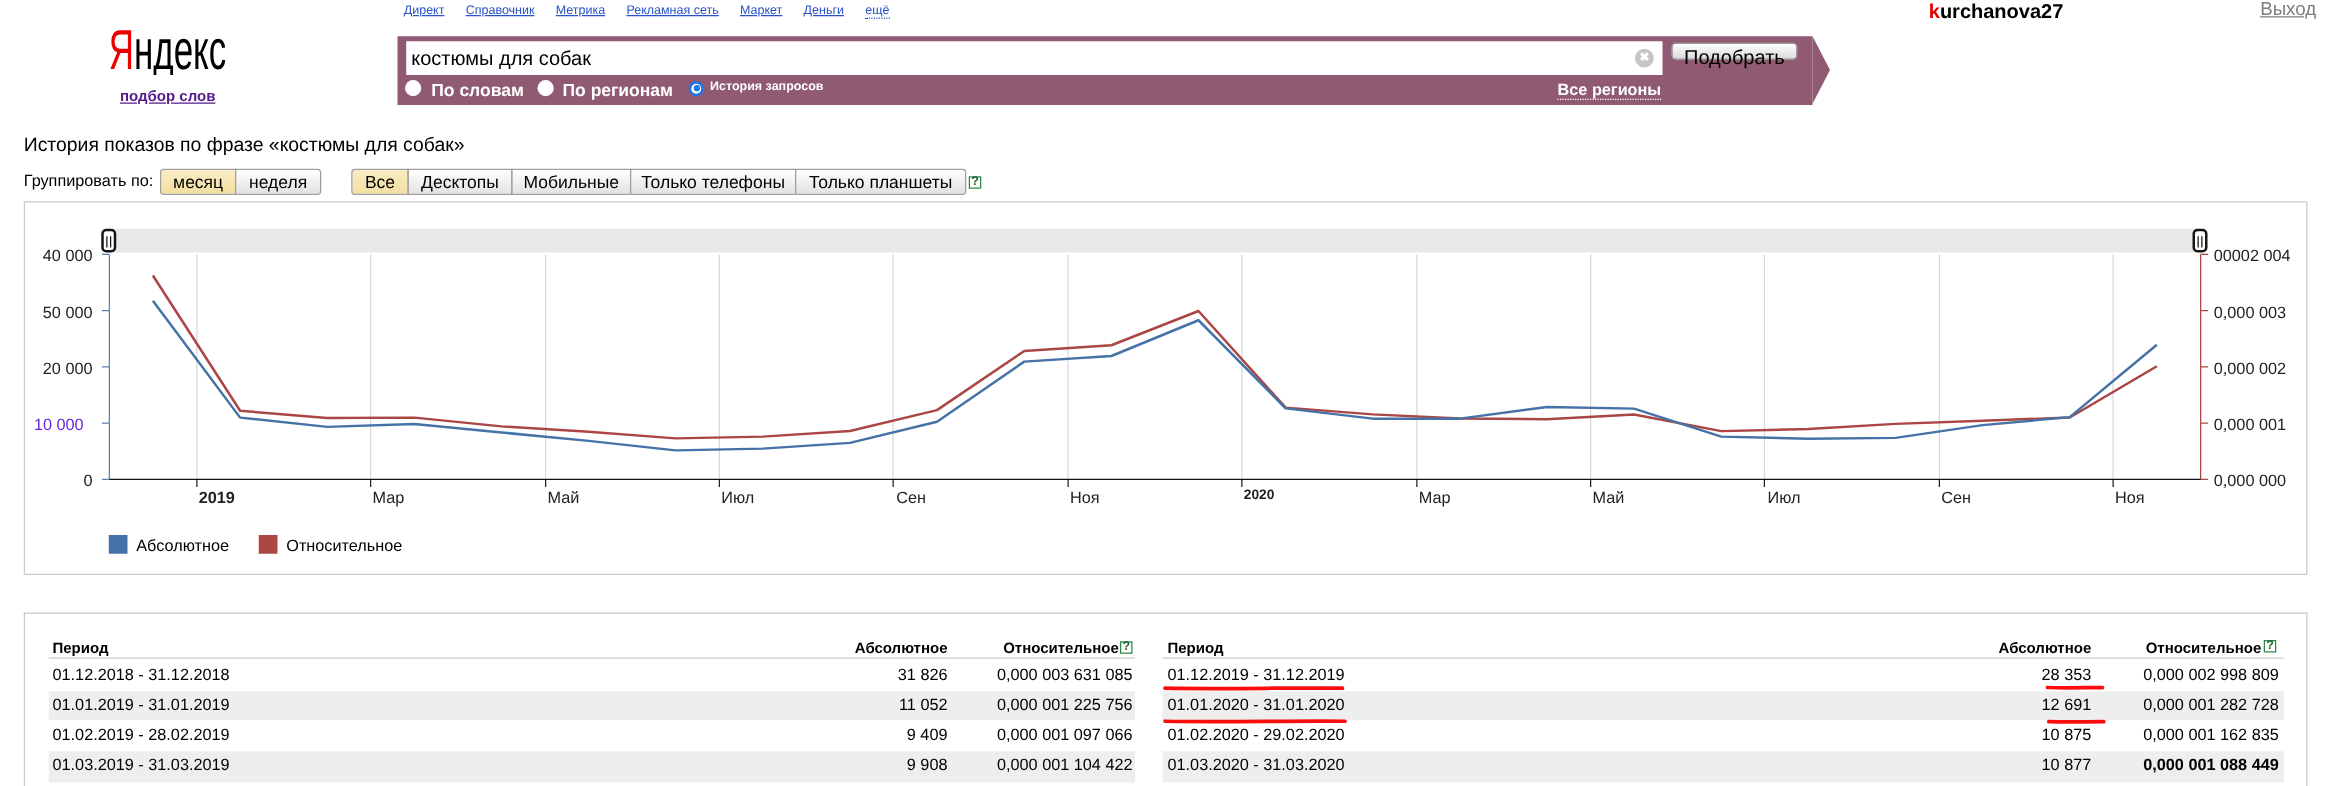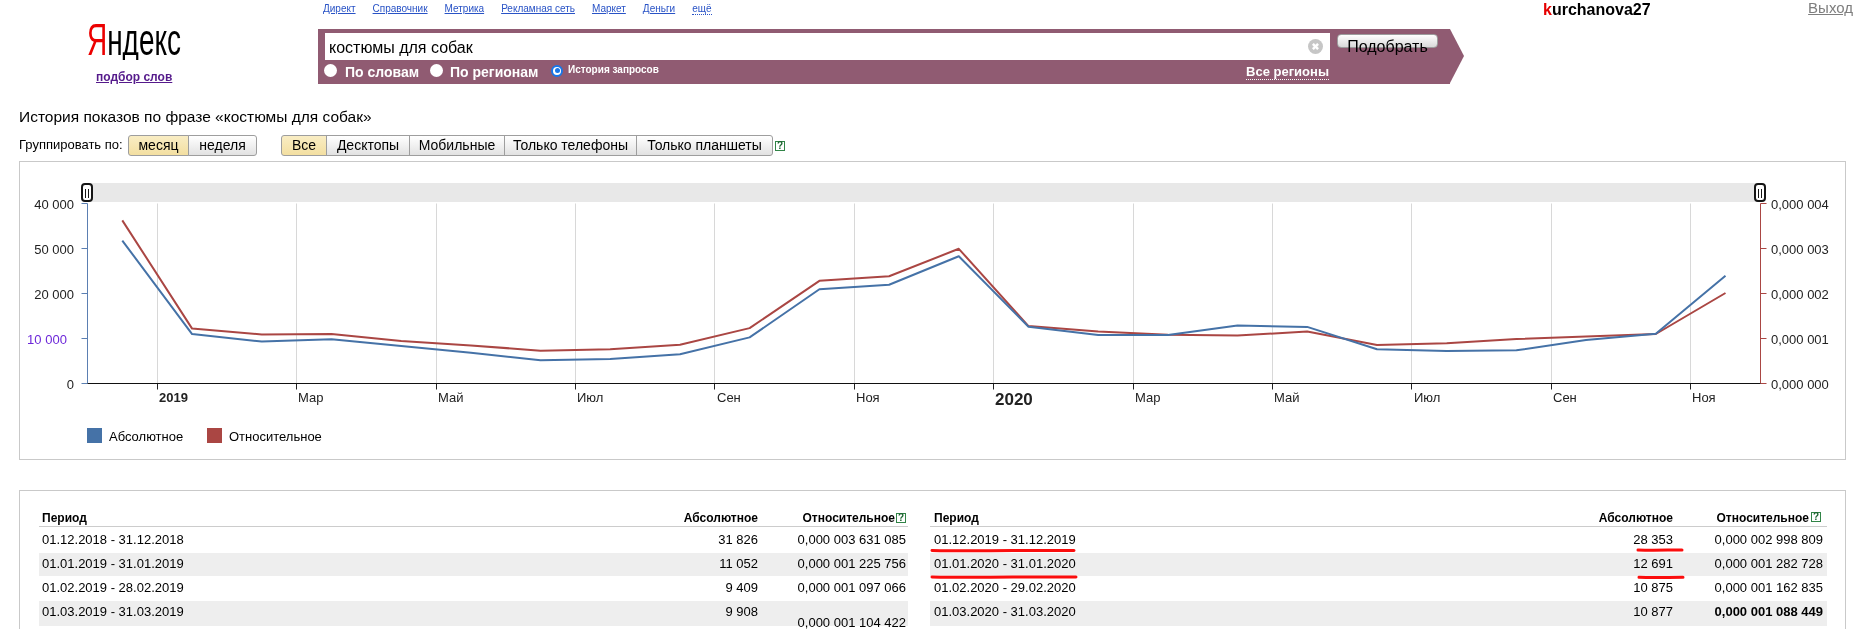--- a/index.html
+++ b/index.html
@@ -134,33 +134,33 @@
   <div class="abs" style="left:1734px;top:21px;width:12px;height:19px;box-sizing:border-box;border:2px solid #151515;border-radius:4px;background:#fff;"></div>
   <div class="abs" style="left:1737.5px;top:26.5px;width:1.2px;height:9.5px;background:#151515;"></div>
   <div class="abs" style="left:1740.5px;top:26.5px;width:1.2px;height:9.5px;background:#151515;"></div>
 
   <div class="abs" style="left:0px;top:35px;width:54px;text-align:right;font-size:13px;color:#222;">40 000</div>
   <div class="abs" style="left:0px;top:80px;width:54px;text-align:right;font-size:13px;color:#222;">50 000</div>
   <div class="abs" style="left:0px;top:125px;width:54px;text-align:right;font-size:13px;color:#222;">20 000</div>
   <div class="abs" style="left:0px;top:170px;width:54px;text-align:center;font-size:13px;color:#6d28d9;">10 000</div>
   <div class="abs" style="left:0px;top:215px;width:54px;text-align:right;font-size:13px;color:#222;">0</div>
 
-  <div class="abs" style="left:1751px;top:35px;font-size:13px;color:#222;">0,000 004</div>
+  <div class="abs" style="left:1751px;top:35px;font-size:13px;color:#222;">00002 004</div>
   <div class="abs" style="left:1751px;top:80px;font-size:13px;color:#222;">0,000 003</div>
   <div class="abs" style="left:1751px;top:125px;font-size:13px;color:#222;">0,000 002</div>
   <div class="abs" style="left:1751px;top:170px;font-size:13px;color:#222;">0,000 001</div>
   <div class="abs" style="left:1751px;top:215px;font-size:13px;color:#222;">0,000 000</div>
 
   <div class="abs" style="left:139px;top:228px;font-size:13px;font-weight:bold;color:#222;">2019</div>
   <div class="abs" style="left:278px;top:228px;font-size:13px;color:#222;">Мар</div>
   <div class="abs" style="left:418px;top:228px;font-size:13px;color:#222;">Май</div>
   <div class="abs" style="left:557px;top:228px;font-size:13px;color:#222;">Июл</div>
   <div class="abs" style="left:697px;top:228px;font-size:13px;color:#222;">Сен</div>
   <div class="abs" style="left:836px;top:228px;font-size:13px;color:#222;">Ноя</div>
-  <div class="abs" style="left:975px;top:228px;font-size:17px;font-weight:bold;color:#222;">2020</div>
+  <div class="abs" style="left:975px;top:228px;font-size:11px;font-weight:bold;color:#222;">2020</div>
   <div class="abs" style="left:1115px;top:228px;font-size:13px;color:#222;">Мар</div>
   <div class="abs" style="left:1254px;top:228px;font-size:13px;color:#222;">Май</div>
   <div class="abs" style="left:1394px;top:228px;font-size:13px;color:#222;">Июл</div>
   <div class="abs" style="left:1533px;top:228px;font-size:13px;color:#222;">Сен</div>
   <div class="abs" style="left:1672px;top:228px;font-size:13px;color:#222;">Ноя</div>
 
   <div class="abs" style="left:67px;top:266px;width:15px;height:15px;background:#4572a7;"></div>
   <div class="abs" style="left:89px;top:267px;font-size:13px;">Абсолютное</div>
   <div class="abs" style="left:187px;top:266px;width:15px;height:15px;background:#aa4643;"></div>
   <div class="abs" style="left:209px;top:267px;font-size:13px;">Относительное</div>
@@ -193,21 +193,21 @@
   <span class="abs" style="right:2px;top:3px;">0,000 001 225 756</span>
 </div>
 <div class="abs" style="left:39px;top:577px;width:869px;height:23px;font-size:13px;">
   <span class="abs" style="left:3px;top:3px;">01.02.2019 - 28.02.2019</span>
   <span class="abs" style="right:150px;top:3px;">9 409</span>
   <span class="abs" style="right:2px;top:3px;">0,000 001 097 066</span>
 </div>
 <div class="abs" style="left:39px;top:601px;width:869px;height:25px;font-size:13px;background:#eee;">
   <span class="abs" style="left:3px;top:3px;">01.03.2019 - 31.03.2019</span>
   <span class="abs" style="right:150px;top:3px;">9 908</span>
-  <span class="abs" style="right:2px;top:14px;">0,000 001 104 422</span>
+  <span class="abs" style="right:2px;top:3px;">0,000 001 104 422</span>
 </div>
 
 <div class="abs" style="left:930px;top:529px;width:897px;height:23px;font-size:13px;">
   <span class="abs" style="left:4px;top:3px;">01.12.2019 - 31.12.2019</span>
   <span class="abs" style="right:154px;top:3px;">28 353</span>
   <span class="abs" style="right:4px;top:3px;">0,000 002 998 809</span>
 </div>
 <div class="abs" style="left:930px;top:553px;width:897px;height:23px;font-size:13px;background:#eee;">
   <span class="abs" style="left:4px;top:3px;">01.01.2020 - 31.01.2020</span>
   <span class="abs" style="right:154px;top:3px;">12 691</span>

